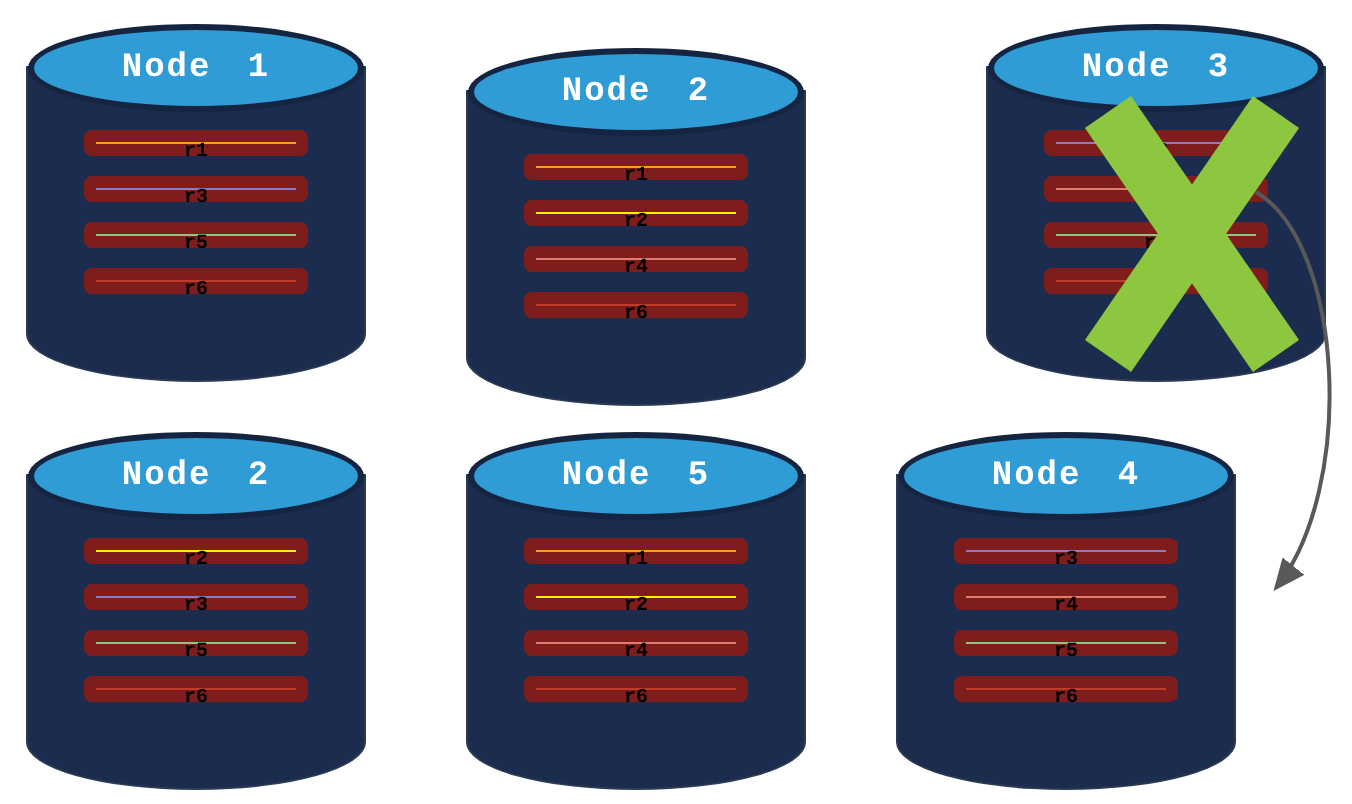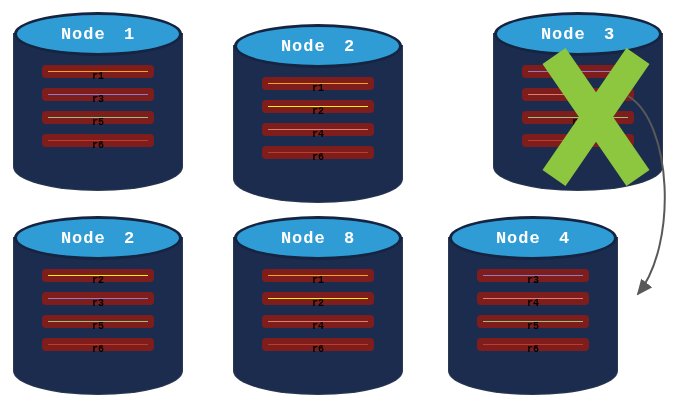--- a/index.html
+++ b/index.html
@@ -154,21 +154,21 @@
       <div class="bar" style="background-color: rgb(250, 244, 0);">r2</div>
       <div class="bar" style="background-color: rgb(140, 123, 197);">r3</div>
       <div class="bar" style="background-color: rgb(146, 196, 125);">r5</div>
       <div class="bar" style="background-color: rgb(193, 59, 43);">r6</div>
     </div>
   </div>
 
   <div class="node pos-5">
     <div class="cyl-body"></div>
     <div class="cyl-top">
-      <span class="node-title">Node 8</span>
+      <span class="node-title">Node 5</span>
     </div>
     <div class="bars">
       <div class="bar" style="background-color: rgb(249, 161, 27);">r1</div>
       <div class="bar" style="background-color: rgb(250, 244, 0);">r2</div>
       <div class="bar" style="background-color: rgb(220, 126, 107);">r4</div>
       <div class="bar" style="background-color: rgb(193, 59, 43);">r6</div>
     </div>
   </div>
 
   <div class="node pos-6">

